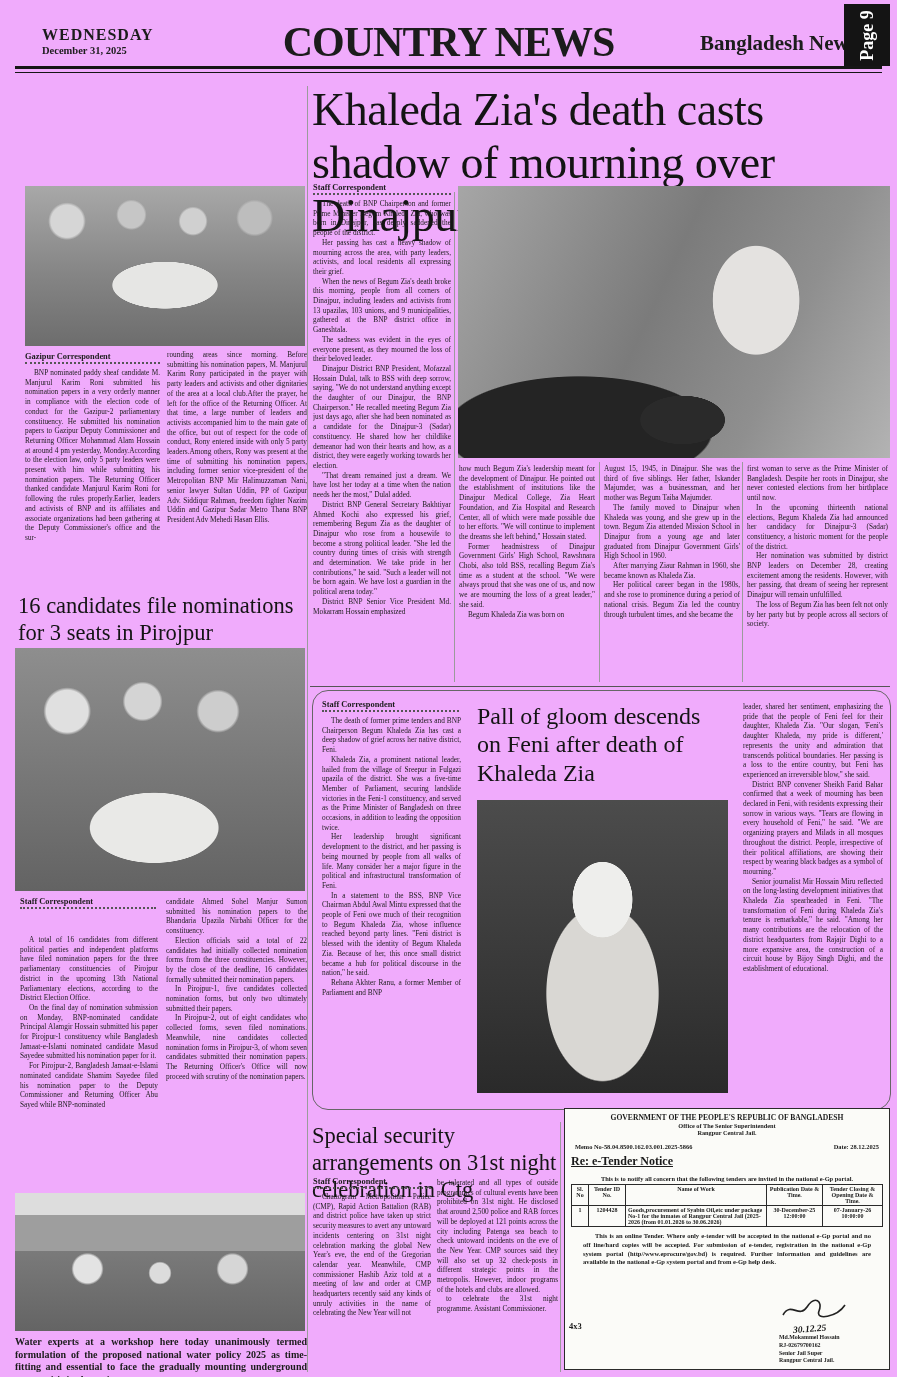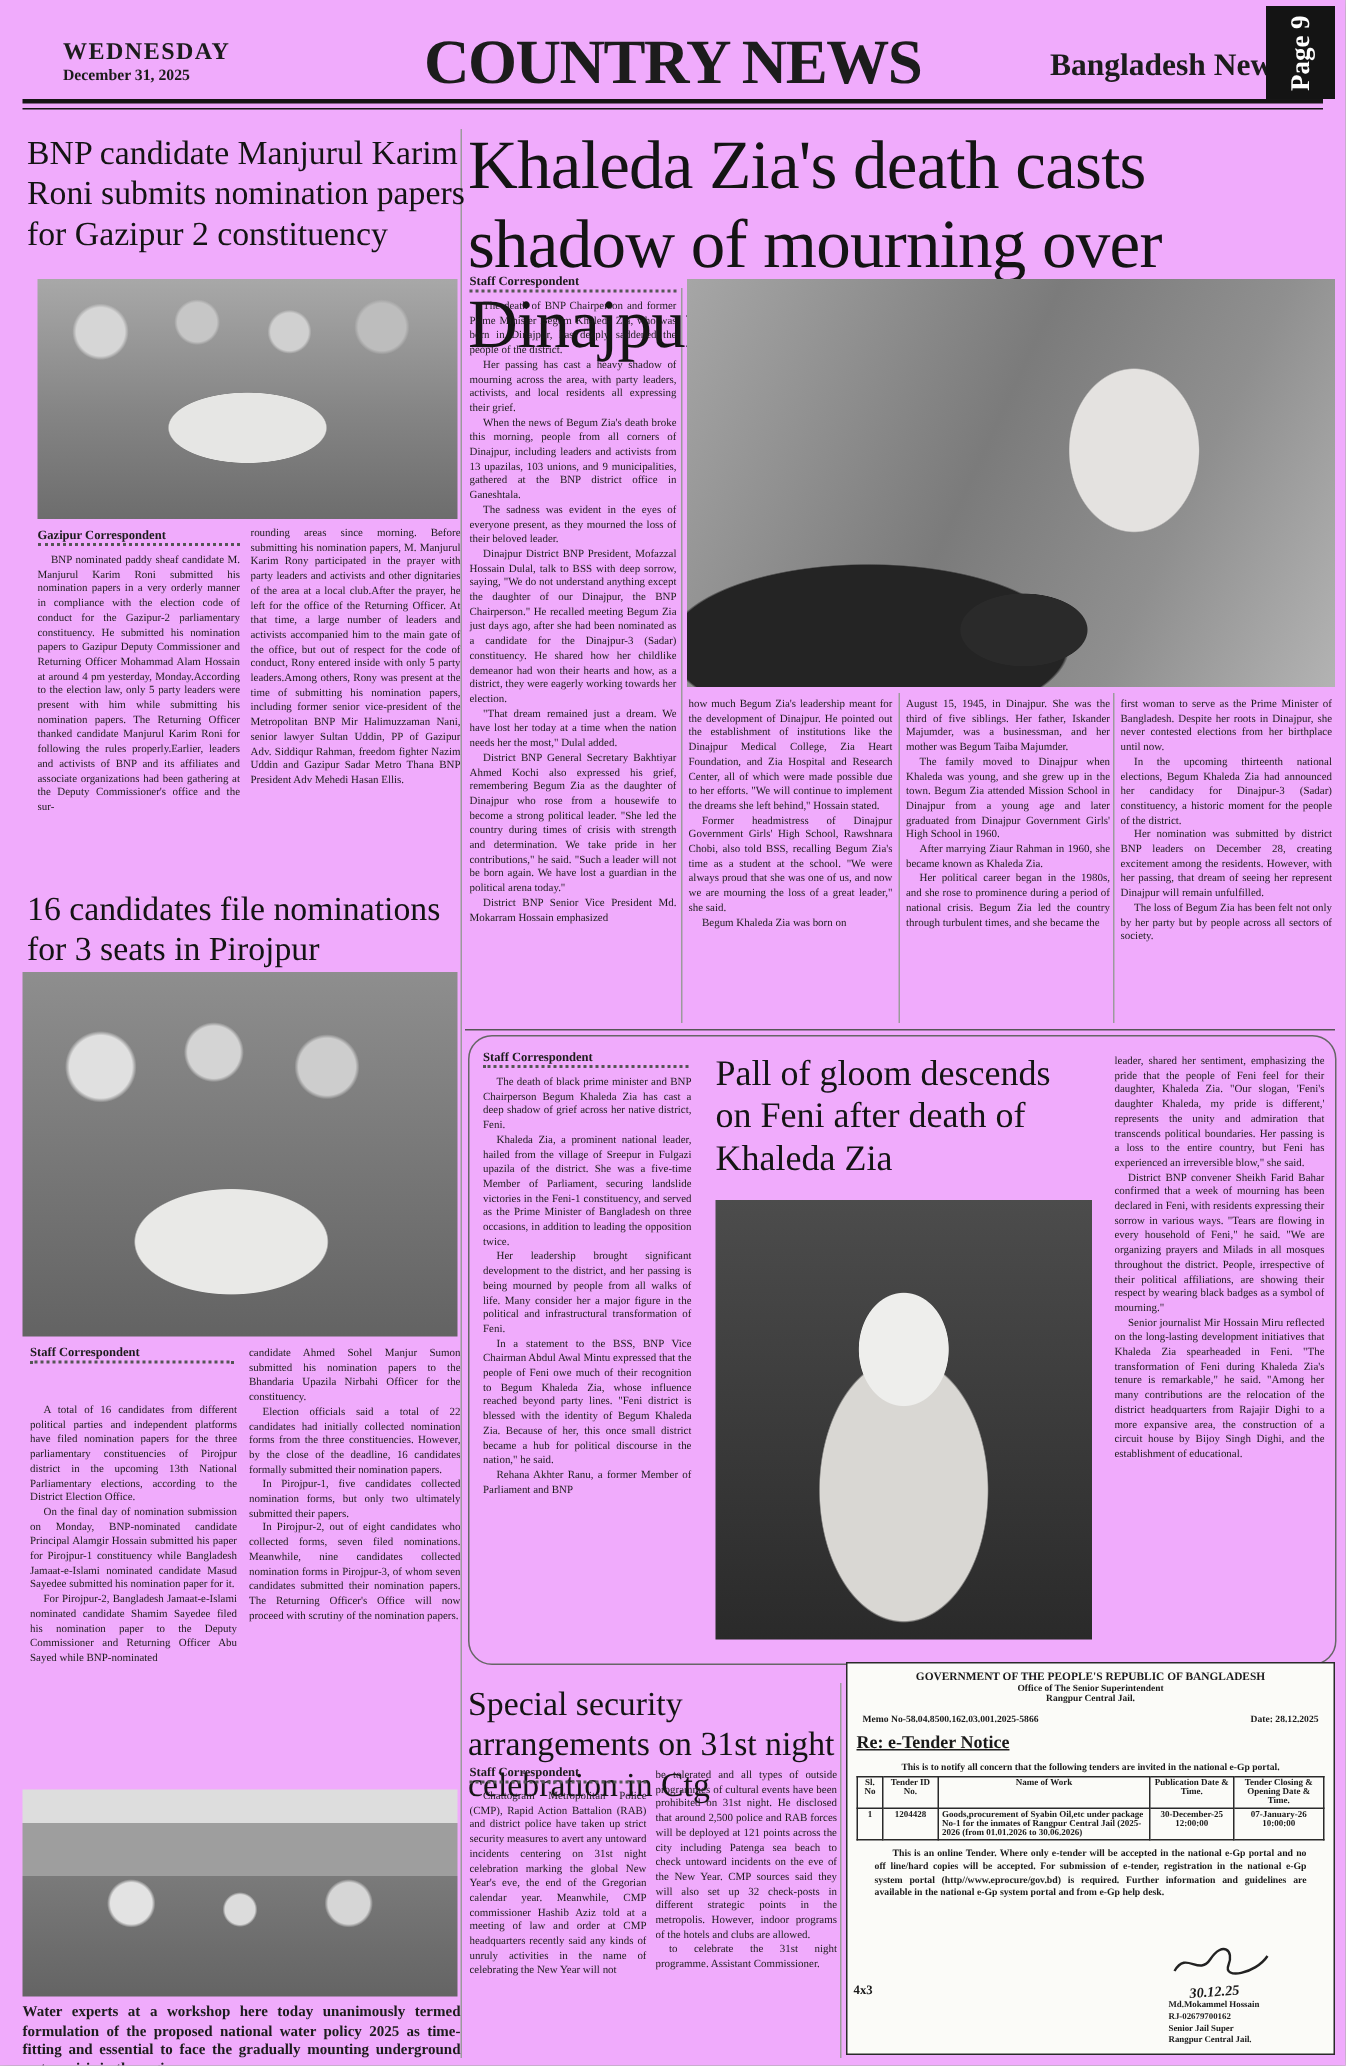--- a/index.html
+++ b/index.html
@@ -95,21 +95,20 @@
   <div class="abs rule-thick" style="left:15px;top:66px;width:867px"></div>
   <div class="abs rule-thin" style="left:15px;top:72px;width:867px"></div>
 
   <div class="abs vr" style="left:307px;top:86px;height:1286px"></div>
   <div class="abs vr" style="left:454px;top:192px;height:490px"></div>
   <div class="abs vr" style="left:599px;top:462px;height:220px"></div>
   <div class="abs vr" style="left:742px;top:462px;height:220px"></div>
   <div class="abs vr" style="left:560px;top:1122px;height:250px"></div>
   <div class="abs" style="left:310px;top:686px;width:580px;height:1px;background:#555"></div>
 
-  <div class="abs hl hl-med" style="left:18px;top:88px;width:292px">BNP candidate Manjurul Karim Roni submits nomination papers for Gazipur 2 constituency</div>
   <div class="abs ph ph-gazipur" style="left:25px;top:186px;width:280px;height:160px"></div>
   <div class="abs byline" style="left:25px;top:352px;width:135px">Gazipur Correspondent</div>
   <div class="abs col" style="left:25px;top:368px;width:135px;height:220px">
     <p>BNP nominated paddy sheaf candidate M. Manjurul Karim Roni submitted his nomination papers in a very orderly manner in compliance with the election code of conduct for the Gazipur-2 parliamentary constituency. He submitted his nomination papers to Gazipur Deputy Commissioner and Returning Officer Mohammad Alam Hossain at around 4 pm yesterday, Monday.According to the election law, only 5 party leaders were present with him while submitting his nomination papers. The Returning Officer thanked candidate Manjurul Karim Roni for following the rules properly.Earlier, leaders and activists of BNP and its affiliates and associate organizations had been gathering at the Deputy Commissioner's office and the sur-</p>
   </div>
   <div class="abs col" style="left:167px;top:350px;width:140px;height:238px">
     <p style="text-indent:0">rounding areas since morning. Before submitting his nomination papers, M. Manjurul Karim Rony participated in the prayer with party leaders and activists and other dignitaries of the area at a local club.After the prayer, he left for the office of the Returning Officer. At that time, a large number of leaders and activists accompanied him to the main gate of the office, but out of respect for the code of conduct, Rony entered inside with only 5 party leaders.Among others, Rony was present at the time of submitting his nomination papers, including former senior vice-president of the Metropolitan BNP Mir Halimuzzaman Nani, senior lawyer Sultan Uddin, PP of Gazipur Adv. Siddiqur Rahman, freedom fighter Nazim Uddin and Gazipur Sadar Metro Thana BNP President Adv Mehedi Hasan Ellis.</p>
   </div>
 
   <div class="abs hl hl-med" style="left:18px;top:592px;width:292px">16 candidates file nominations for 3 seats in Pirojpur</div>
@@ -156,21 +155,21 @@
     <p>In the upcoming thirteenth national elections, Begum Khaleda Zia had announced her candidacy for Dinajpur-3 (Sadar) constituency, a historic moment for the people of the district.</p>
     <p>Her nomination was submitted by district BNP leaders on December 28, creating excitement among the residents. However, with her passing, that dream of seeing her represent Dinajpur will remain unfulfilled.</p>
     <p>The loss of Begum Zia has been felt not only by her party but by people across all sectors of society.</p>
   </div>
 
   <div class="abs feni-box" style="left:312px;top:690px;width:579px;height:420px"></div>
   <div class="abs byline" style="left:322px;top:700px;width:137px">Staff Correspondent</div>
   <div class="abs hl hl-feni" style="left:477px;top:702px;width:250px">Pall of gloom descends on Feni after death of Khaleda Zia</div>
   <div class="abs ph ph-feni" style="left:477px;top:800px;width:251px;height:293px"></div>
   <div class="abs col" style="left:322px;top:716px;width:139px;height:386px">
-    <p>The death of black prime minister and BNP Chairperson Begum Khaleda Zia has cast a deep shadow of grief across her native district, Feni.</p>
+    <p>The death of former prime tenders and BNP Chairperson Begum Khaleda Zia has cast a deep shadow of grief across her native district, Feni.</p>
     <p>Khaleda Zia, a prominent national leader, hailed from the village of Sreepur in Fulgazi upazila of the district. She was a five-time Member of Parliament, securing landslide victories in the Feni-1 constituency, and served as the Prime Minister of Bangladesh on three occasions, in addition to leading the opposition twice.</p>
     <p>Her leadership brought significant development to the district, and her passing is being mourned by people from all walks of life. Many consider her a major figure in the political and infrastructural transformation of Feni.</p>
     <p>In a statement to the BSS, BNP Vice Chairman Abdul Awal Mintu expressed that the people of Feni owe much of their recognition to Begum Khaleda Zia, whose influence reached beyond party lines. "Feni district is blessed with the identity of Begum Khaleda Zia. Because of her, this once small district became a hub for political discourse in the nation," he said.</p>
     <p>Rehana Akhter Ranu, a former Member of Parliament and BNP</p>
   </div>
   <div class="abs col" style="left:743px;top:702px;width:140px;height:400px">
     <p style="text-indent:0">leader, shared her sentiment, emphasizing the pride that the people of Feni feel for their daughter, Khaleda Zia. "Our slogan, 'Feni's daughter Khaleda, my pride is different,' represents the unity and admiration that transcends political boundaries. Her passing is a loss to the entire country, but Feni has experienced an irreversible blow," she said.</p>
     <p>District BNP convener Sheikh Farid Bahar confirmed that a week of mourning has been declared in Feni, with residents expressing their sorrow in various ways. "Tears are flowing in every household of Feni," he said. "We are organizing prayers and Milads in all mosques throughout the district. People, irrespective of their political affiliations, are showing their respect by wearing black badges as a symbol of mourning."</p>
     <p>Senior journalist Mir Hossain Miru reflected on the long-lasting development initiatives that Khaleda Zia spearheaded in Feni. "The transformation of Feni during Khaleda Zia's tenure is remarkable," he said. "Among her many contributions are the relocation of the district headquarters from Rajajir Dighi to a more expansive area, the construction of a circuit house by Bijoy Singh Dighi, and the establishment of educational.</p>
   </div>

